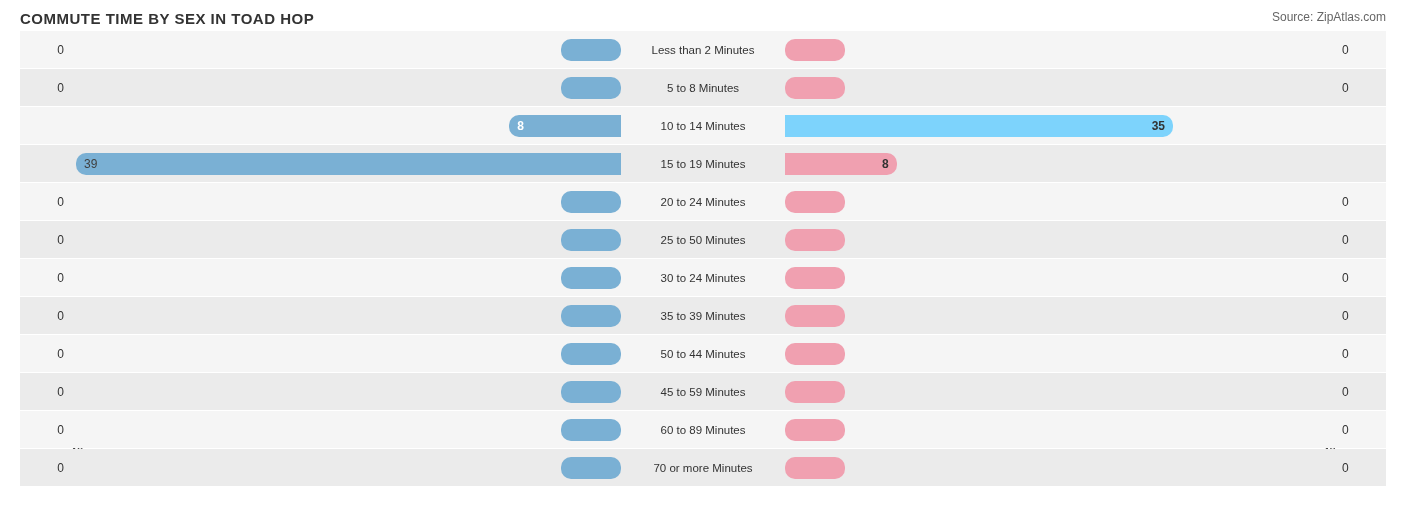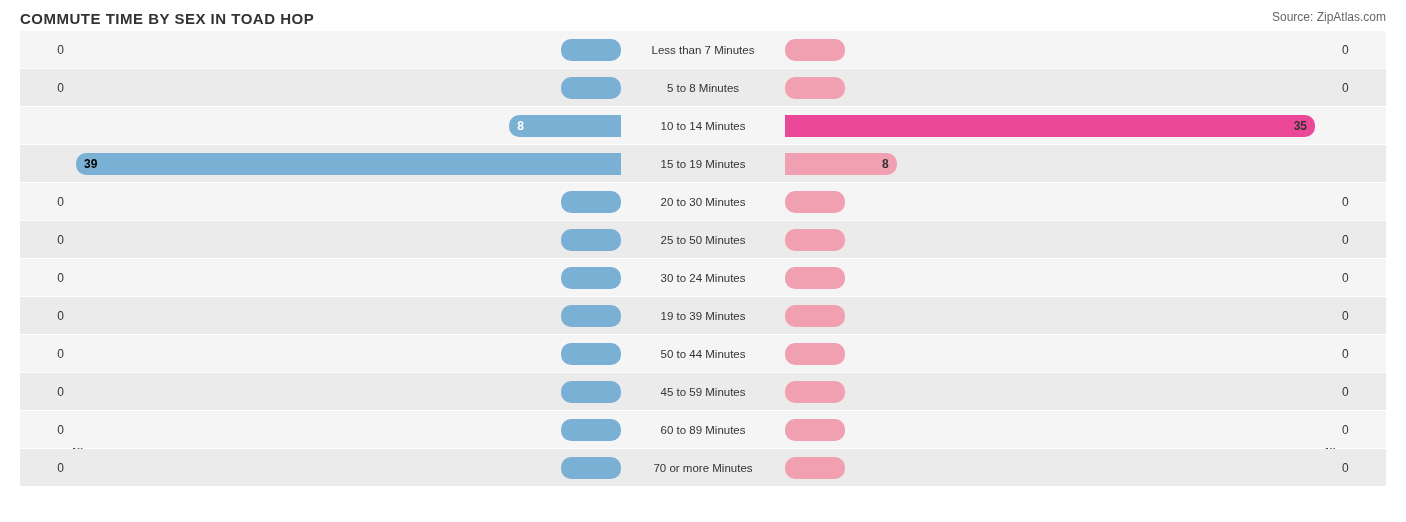--- a/index.html
+++ b/index.html
@@ -130,21 +130,21 @@
 
   <div class="row">
     <div class="left-value"><span style="font-size:12px;color:#333;">0</span></div>
 
     <div class="bar-left-container">
       <div style="width:60px;height:22px;background:#7ab0d4;border-radius:10px;display:flex;align-items:center;justify-content:flex-start;">
         
       </div>
     </div>
 
-    <div class="label-center">Less than 7 Minutes</div>
+    <div class="label-center">Less than 2 Minutes</div>
 
     <div class="bar-right-container">
       <div style="width:60px;height:22px;background:#f0a0b0;border-radius:10px;display:flex;align-items:center;justify-content:flex-end;">
         
       </div>
     </div>
 
     <div class="right-value"><span style="font-size:12px;color:#333;">0</span></div>
   </div>
       <div class="row">
@@ -171,33 +171,33 @@
 
     <div class="bar-left-container">
       <div style="width:111.7948717948718px;height:22px;background:#7ab0d4;border-radius:10px 0 0 10px;display:flex;align-items:center;justify-content:flex-start;">
         <span style="color:#fff;font-size:12px;font-weight:bold;padding-left:8px;">8</span>
       </div>
     </div>
 
     <div class="label-center">10 to 14 Minutes</div>
 
     <div class="bar-right-container">
-      <div style="width:530px;height:22px;background:#ec4899;border-radius:0 10px 10px 0;display:flex;align-items:center;justify-content:flex-end;">
+      <div style="width:388px;height:22px;background:#7dd3fc;border-radius:0 10px 10px 0;display:flex;align-items:center;justify-content:flex-end;">
         <span style="color:#333;font-size:12px;font-weight:bold;padding-right:8px;">35</span>
       </div>
     </div>
 
     <div class="right-value"></div>
   </div>
       <div class="row">
     <div class="left-value"></div>
 
     <div class="bar-left-container">
       <div style="width:545px;height:22px;background:#7ab0d4;border-radius:10px 0 0 10px;display:flex;align-items:center;justify-content:flex-start;">
-        <span style="color:#000000;font-size:12px;font-weight:bold;padding-left:8px;">39</span>
+        <span style="color:#404040;font-size:12px;font-weight:normal;padding-left:8px;">39</span>
       </div>
     </div>
 
     <div class="label-center">15 to 19 Minutes</div>
 
     <div class="bar-right-container">
       <div style="width:111.7948717948718px;height:22px;background:#f0a0b0;border-radius:0 10px 10px 0;display:flex;align-items:center;justify-content:flex-end;">
         <span style="color:#333;font-size:12px;font-weight:bold;padding-right:8px;">8</span>
       </div>
     </div>
@@ -206,21 +206,21 @@
   </div>
       <div class="row">
     <div class="left-value"><span style="font-size:12px;color:#333;">0</span></div>
 
     <div class="bar-left-container">
       <div style="width:60px;height:22px;background:#7ab0d4;border-radius:10px;display:flex;align-items:center;justify-content:flex-start;">
         
       </div>
     </div>
 
-    <div class="label-center">20 to 30 Minutes</div>
+    <div class="label-center">20 to 24 Minutes</div>
 
     <div class="bar-right-container">
       <div style="width:60px;height:22px;background:#f0a0b0;border-radius:10px;display:flex;align-items:center;justify-content:flex-end;">
         
       </div>
     </div>
 
     <div class="right-value"><span style="font-size:12px;color:#333;">0</span></div>
   </div>
       <div class="row">
@@ -263,21 +263,21 @@
   </div>
       <div class="row">
     <div class="left-value"><span style="font-size:12px;color:#333;">0</span></div>
 
     <div class="bar-left-container">
       <div style="width:60px;height:22px;background:#7ab0d4;border-radius:10px;display:flex;align-items:center;justify-content:flex-start;">
         
       </div>
     </div>
 
-    <div class="label-center">19 to 39 Minutes</div>
+    <div class="label-center">35 to 39 Minutes</div>
 
     <div class="bar-right-container">
       <div style="width:60px;height:22px;background:#f0a0b0;border-radius:10px;display:flex;align-items:center;justify-content:flex-end;">
         
       </div>
     </div>
 
     <div class="right-value"><span style="font-size:12px;color:#333;">0</span></div>
   </div>
       <div class="row">

